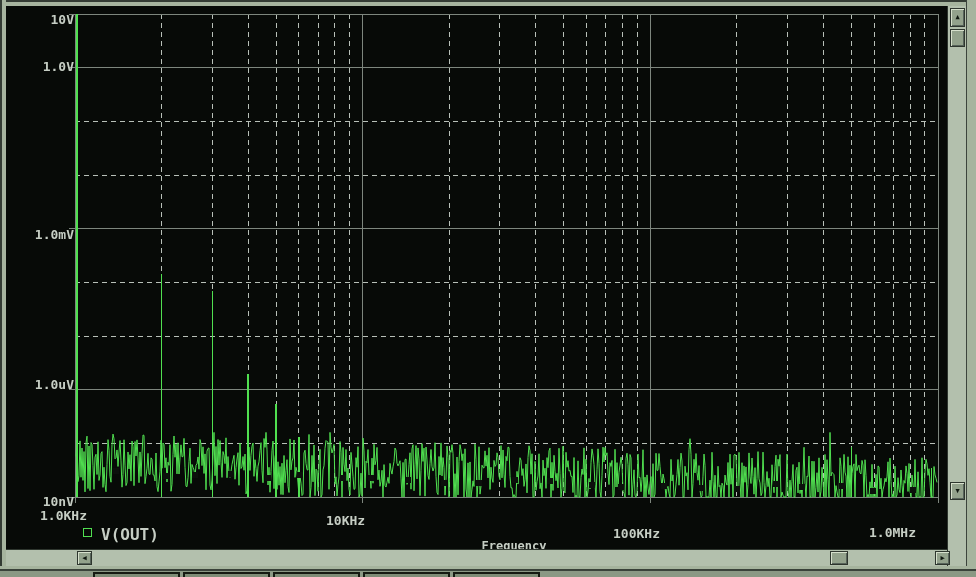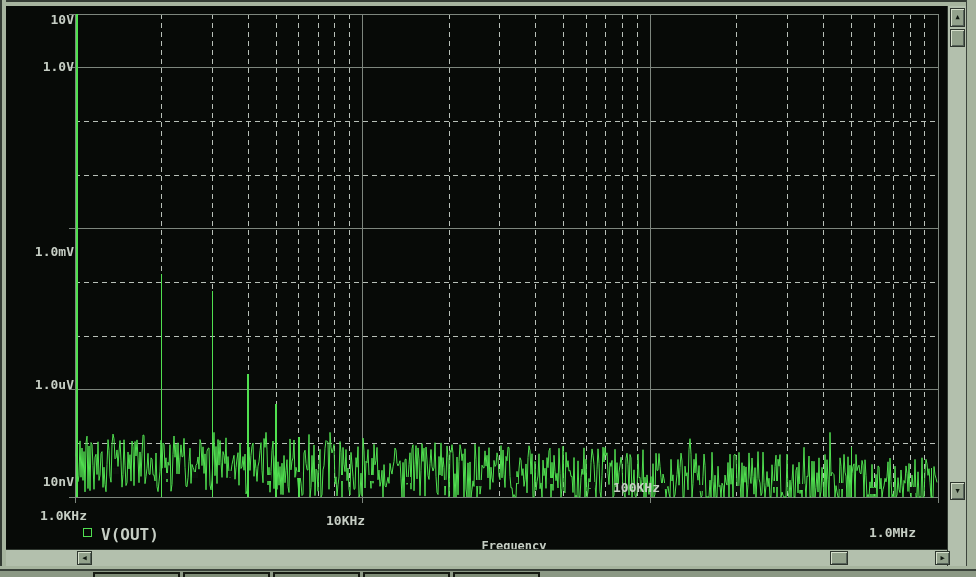--- a/index.html
+++ b/index.html
@@ -118,27 +118,27 @@
         <rect x="728" y="480" width="6" height="6" fill="#0c100c"></rect>
         <rect x="767" y="475" width="6" height="6" fill="#0c100c"></rect>
         <rect x="793" y="478" width="6" height="6" fill="#0c100c"></rect>
         <rect x="833" y="477" width="6" height="6" fill="#0c100c"></rect>
         <rect x="864" y="482" width="6" height="6" fill="#0c100c"></rect>
         <rect x="904" y="481" width="6" height="6" fill="#0c100c"></rect>
       </svg>
 
     <div class="axis-label ylab" style="top:7px">10V</div>
     <div class="axis-label ylab" style="top:54px">1.0V</div>
-    <div class="axis-label ylab" style="top:239px">1.0mV</div>
+    <div class="axis-label ylab" style="top:222px">1.0mV</div>
     <div class="axis-label ylab" style="top:372px">1.0uV</div>
-    <div class="axis-label ylab" style="top:469px">10nV</div>
+    <div class="axis-label ylab" style="top:489px">10nV</div>
 
     <div class="axis-label xlab" style="left:34px;top:503px">1.0KHz</div>
     <div class="axis-label xlab" style="left:320px;top:508px">10KHz</div>
-    <div class="axis-label xlab" style="left:607px;top:475px">100KHz</div>
+    <div class="axis-label xlab" style="left:607px;top:521px">100KHz</div>
     <div class="axis-label xlab" style="left:863px;top:520px">1.0MHz</div>
 
     <div id="freq-label">Frequency</div>
     <div id="legend-marker"></div>
     <div id="legend-label">V(OUT)</div>
   </div>
 
   <div class="blk" id="vscroll">
     <div class="sbtn" style="left:2px;top:2px;width:15px;height:19px">
       <span>▲</span>

